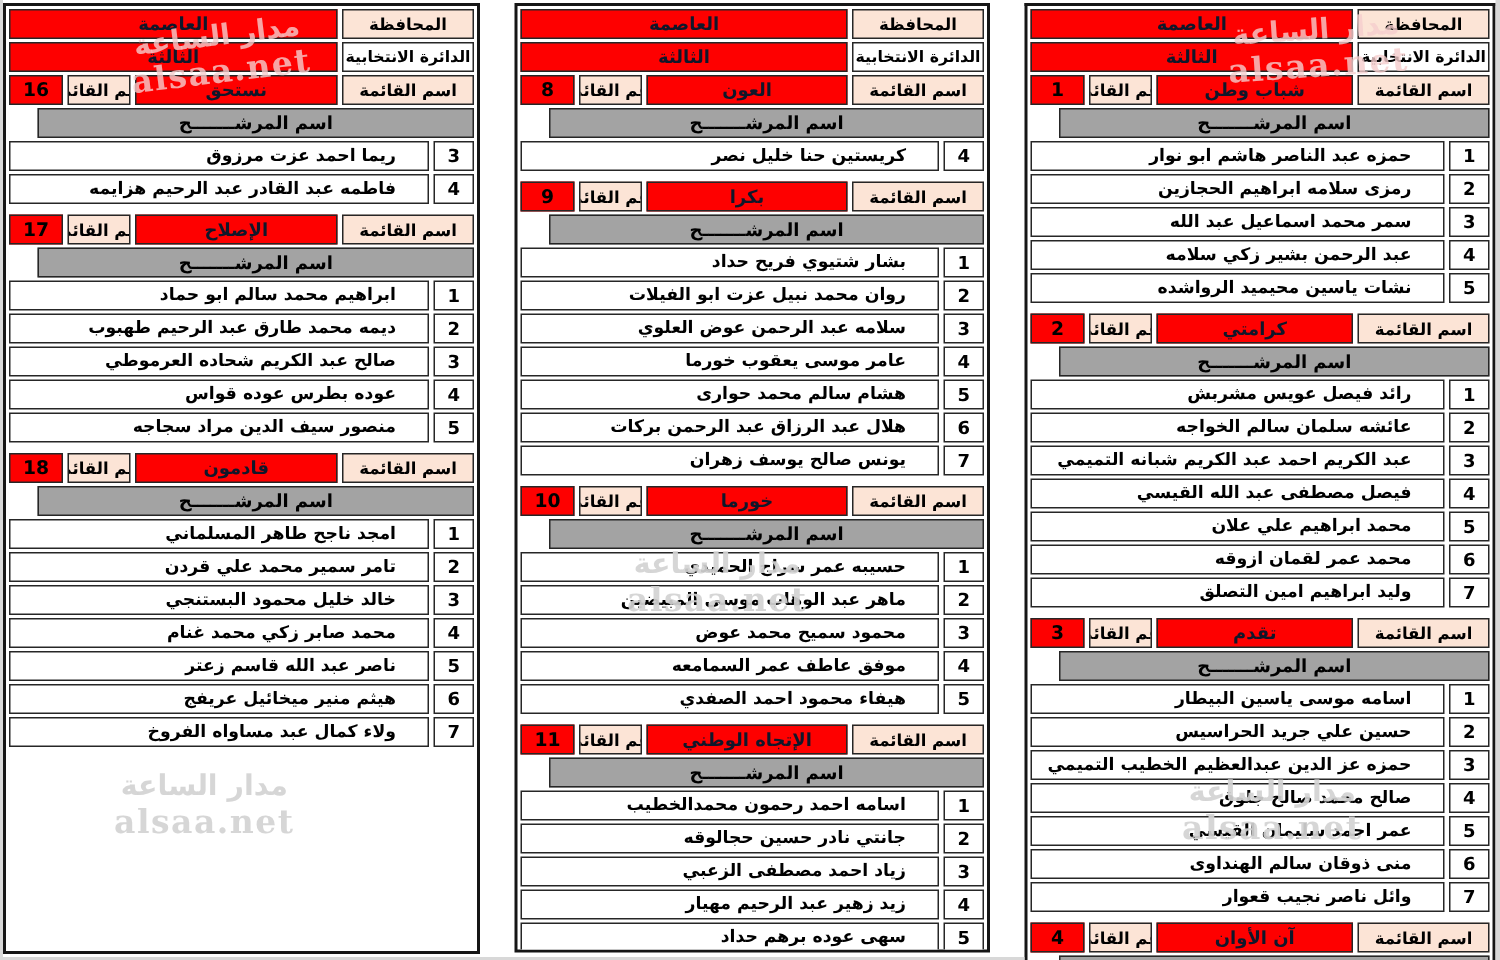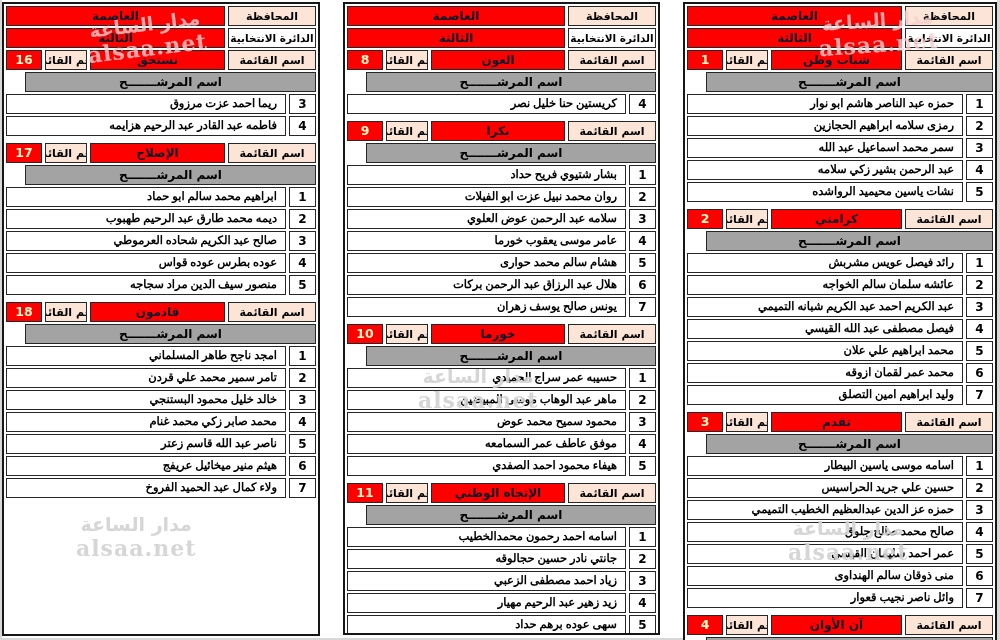--- a/index.html
+++ b/index.html
@@ -25,24 +25,24 @@
   .row { display:flex; direction:rtl; gap:3px; height:20px; margin-bottom:2px; }
   .cell {
     border:1px solid #262626; background:#fff; color:#000;
     display:flex; align-items:center; justify-content:center;
     font-weight:bold; font-size:11.5px; line-height:1; white-space:nowrap; overflow:hidden;
   }
   .lbl   { width:88px; background:#fce4d6; font-size:11px; }
   .lbl.w { background:#ffffff; font-size:10.5px;text-align:right; }
   .val   { flex:1; background:#fe0000; color:#0f172a; font-size:12px; }
   .sublbl{ width:42px; background:#fce4d6; font-size:11px; }
-  .numv  { width:36px; background:#fe0000; color:#fef9c3; font-size:12.5px; }
+  .numv  { width:36px; background:#fe0000; color:#000000; font-size:12.5px; }
   .candhdr { flex:1; background:#a3a3a3; font-size:12px;margin-left:19px; }
   .cno   { width:27px; font-size:12px; }
-  .cname { flex:1; justify-content:flex-start; padding-right:8px; font-size:11.5px;font-family:Liberation Serif, serif; }
+  .cname { flex:1; justify-content:flex-start; padding-right:21px; font-size:11.5px; }
 
   .wm {
     position:absolute; z-index:9; pointer-events:none; text-align:center;
     color:rgba(210,210,210,0.92); font-weight:bold; line-height:1.15;
   }
   .wm .ar { font-size:19px; display:block; }
   .wm .lat { font-size:22px; display:block; font-family:"DejaVu Serif", serif; letter-spacing:1px; }
   .wm.onred { color:rgba(245,205,205,0.8); }
 </style>
 </head>
@@ -140,21 +140,21 @@
       <div class="row">
         <div class="cell cno">5</div>
         <div class="cell cname">ناصر عبد الله قاسم زعتر</div>
       </div>
       <div class="row">
         <div class="cell cno">6</div>
         <div class="cell cname">هيثم منير ميخائيل عريفج</div>
       </div>
       <div class="row">
         <div class="cell cno">7</div>
-        <div class="cell cname">ولاء كمال عبد الحميد الفروخ</div>
+        <div class="cell cname">ولاء كمال عبد مساواه الفروخ</div>
       </div>
     </div>
   </div>
 <div class="panel" id="panel-middle">
     <div class="tbl">
       <div class="row">
         <div class="cell lbl">المحافظة</div>
         <div class="cell val">العاصمة</div>
       </div>
       <div class="row">

